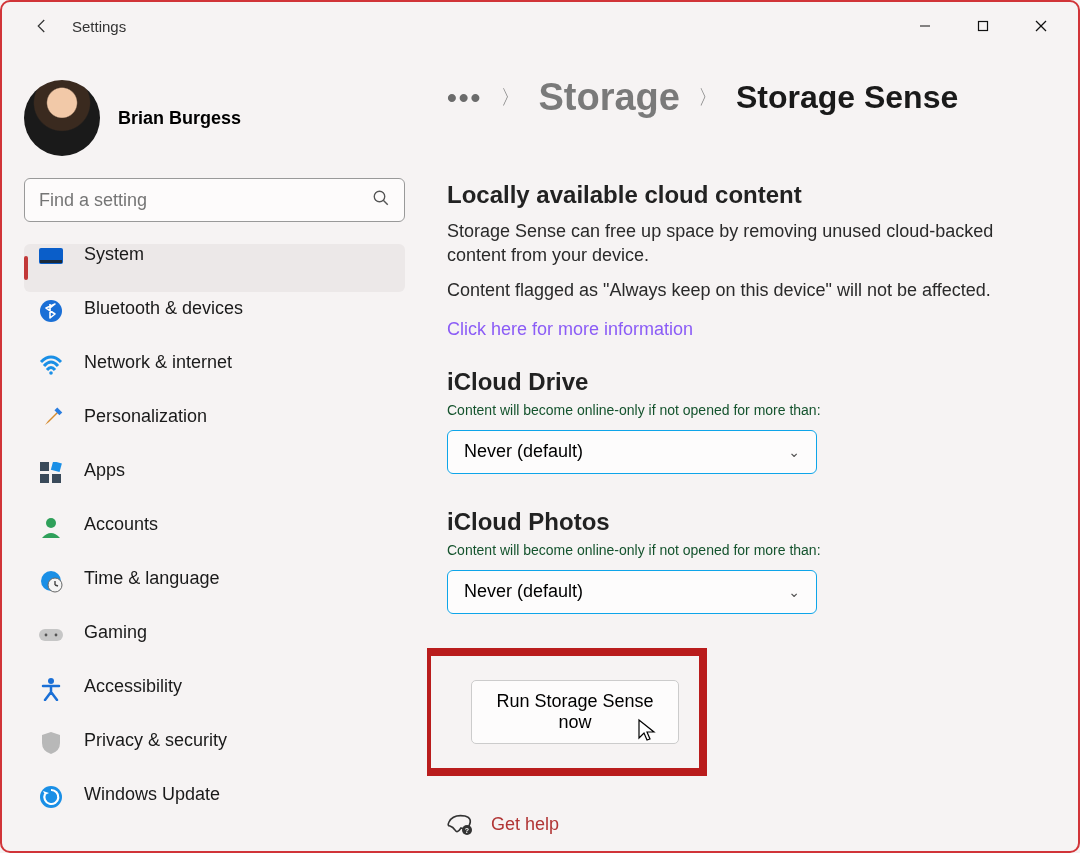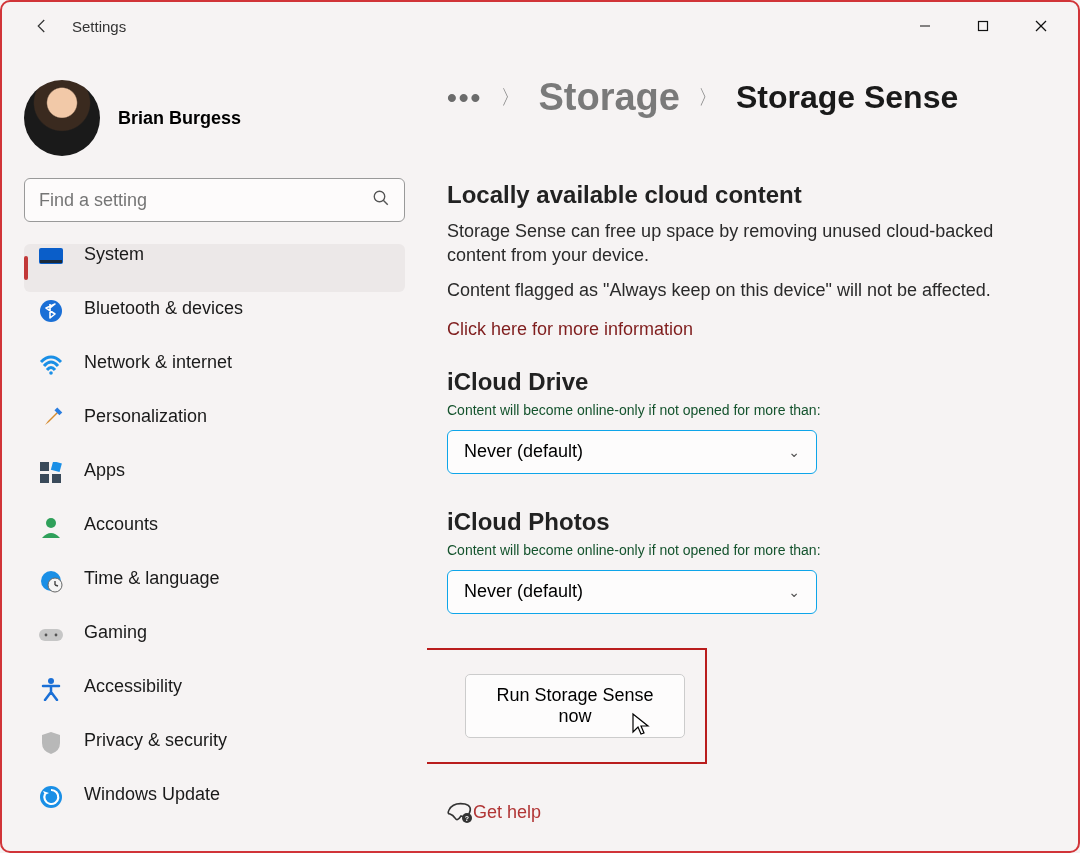--- a/index.html
+++ b/index.html
@@ -129,36 +129,36 @@
   margin-top: 14px;
   margin-bottom: 62px;
 }
 .bc-dots { font-size: 28px; color:#6b6b6b; font-weight:700; letter-spacing:2px;}
 .bc-chevron { color:#888; font-size:20px; }
 .bc-parent { font-size: 38px; color:#7a7a7a; font-weight:600; }
 .bc-current { font-size: 32px; font-weight:700; color:#1a1a1a; }
 .section-title { font-size: 24px; font-weight:600; color:#222; margin-bottom:10px; }
 .section-desc { font-size: 18px; color:#2a2a2a; margin-bottom:12px; line-height:1.35; }
 .section-note { font-size: 18px; color:#2a2a2a; margin-bottom:14px; }
-.info-link { font-size: 18px; color:#7f1d1d; display:inline-block; margin-top:4px; margin-bottom:28px; cursor:pointer; }
+.info-link { font-size: 18px; color:#8b5cf6; display:inline-block; margin-top:4px; margin-bottom:28px; cursor:pointer; }
 .subhead { font-size:24px; font-weight:600; color:#222; margin-bottom:6px; }
 .subdesc { font-size:14px; color:#14532d; margin-bottom:12px; }
 .dropdown {
   display:flex; align-items:center; justify-content:space-between;
   width:370px; height:44px;
   background:#fdfcfc;
   border:1px solid #0ea5e9; border-radius:6px;
   padding:0 16px;
   font-size:18px;
   margin-bottom:34px;
   cursor:pointer;
 }
 .dropdown .chev { color:#555; font-size:14px; }
 .highlight-box {
-  border: 2px solid #b91c1c;
+  border: 8px solid #b91c1c;
   padding: 24px 20px;
   width: 284px;
   margin-top: 6px;
   margin-left: -24px;
   position: relative;
 }
 .run-btn {
   background:#fdfcfc;
   border:1px solid #ccc;
   border-radius:5px;
@@ -167,21 +167,21 @@
   cursor:pointer;
   margin-left: 20px;
 }
 .cursor-arrow {
   position: absolute;
   left: 206px;
   top: 62px;
   pointer-events: none;
 }
 .help-row {
-  display:flex; align-items:center; 
+  display:flex; align-items:center; gap:18px;
   margin-top:36px;
 }
 .help-icon {
   width:26px; height:26px; display:inline-flex; align-items:center; justify-content:center;
 }
 .help-link { font-size:18px; color:#b13535; cursor:pointer; }
 </style>
 </head>
 <body>
 

